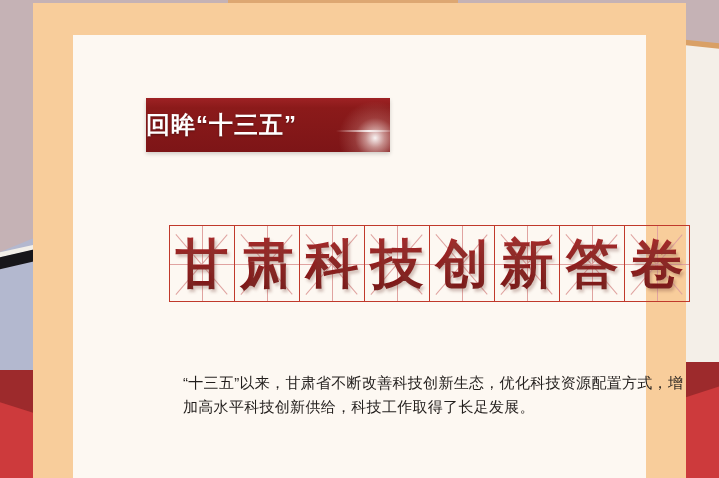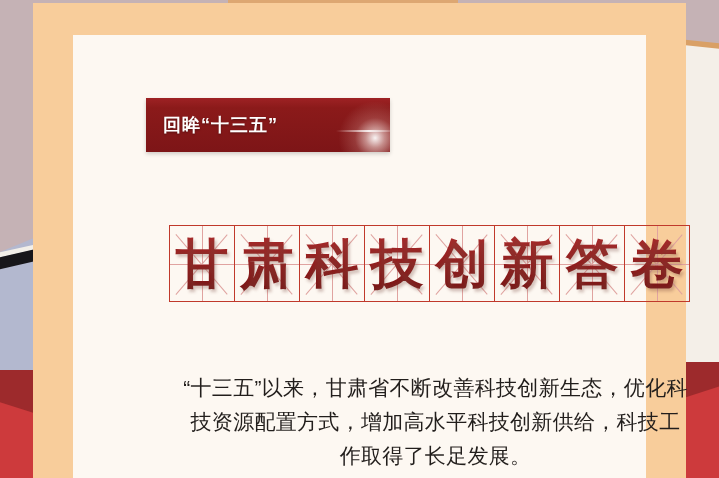--- a/index.html
+++ b/index.html
@@ -151,24 +151,23 @@
     width: 244px;
     height: 54px;
     background: linear-gradient(180deg, #9e2224 0%, #8b1a1a 18%, #7d1517 100%);
     overflow: hidden;
     display: flex;
     align-items: center;
     box-shadow: 0 2px 4px rgba(0,0,0,0.18);
   }
   .banner-text {
     color: #ffffff;
-    font-size: 18px;
+    font-size: 24px;
     font-weight: bold;
     letter-spacing: 1px;
-    padding-left: 17px;
     line-height: 1;
     white-space: nowrap;
     z-index: 2;
     text-shadow: 0 1px 2px rgba(0,0,0,0.35);
   }
   .banner-flare {
     position: absolute;
     right: -14px;
     bottom: -12px;
     width: 76px;
@@ -247,22 +246,22 @@
     text-shadow: 2px 3px 3px rgba(120,70,60,0.30);
     z-index: 2;
   }
 
   
   .body-text {
     position: absolute;
     left: 110px;
     top: 336px;
     width: 505px;
-    text-align: center;
-    font-size: 21px;
+    text-align: left;
+    font-size: 15px;
     line-height: 1.62;
     color: #221e1c;
     letter-spacing: 0.3px;
   }
 </style>
 </head>
 <body>
 
 <div id="stage">
 

